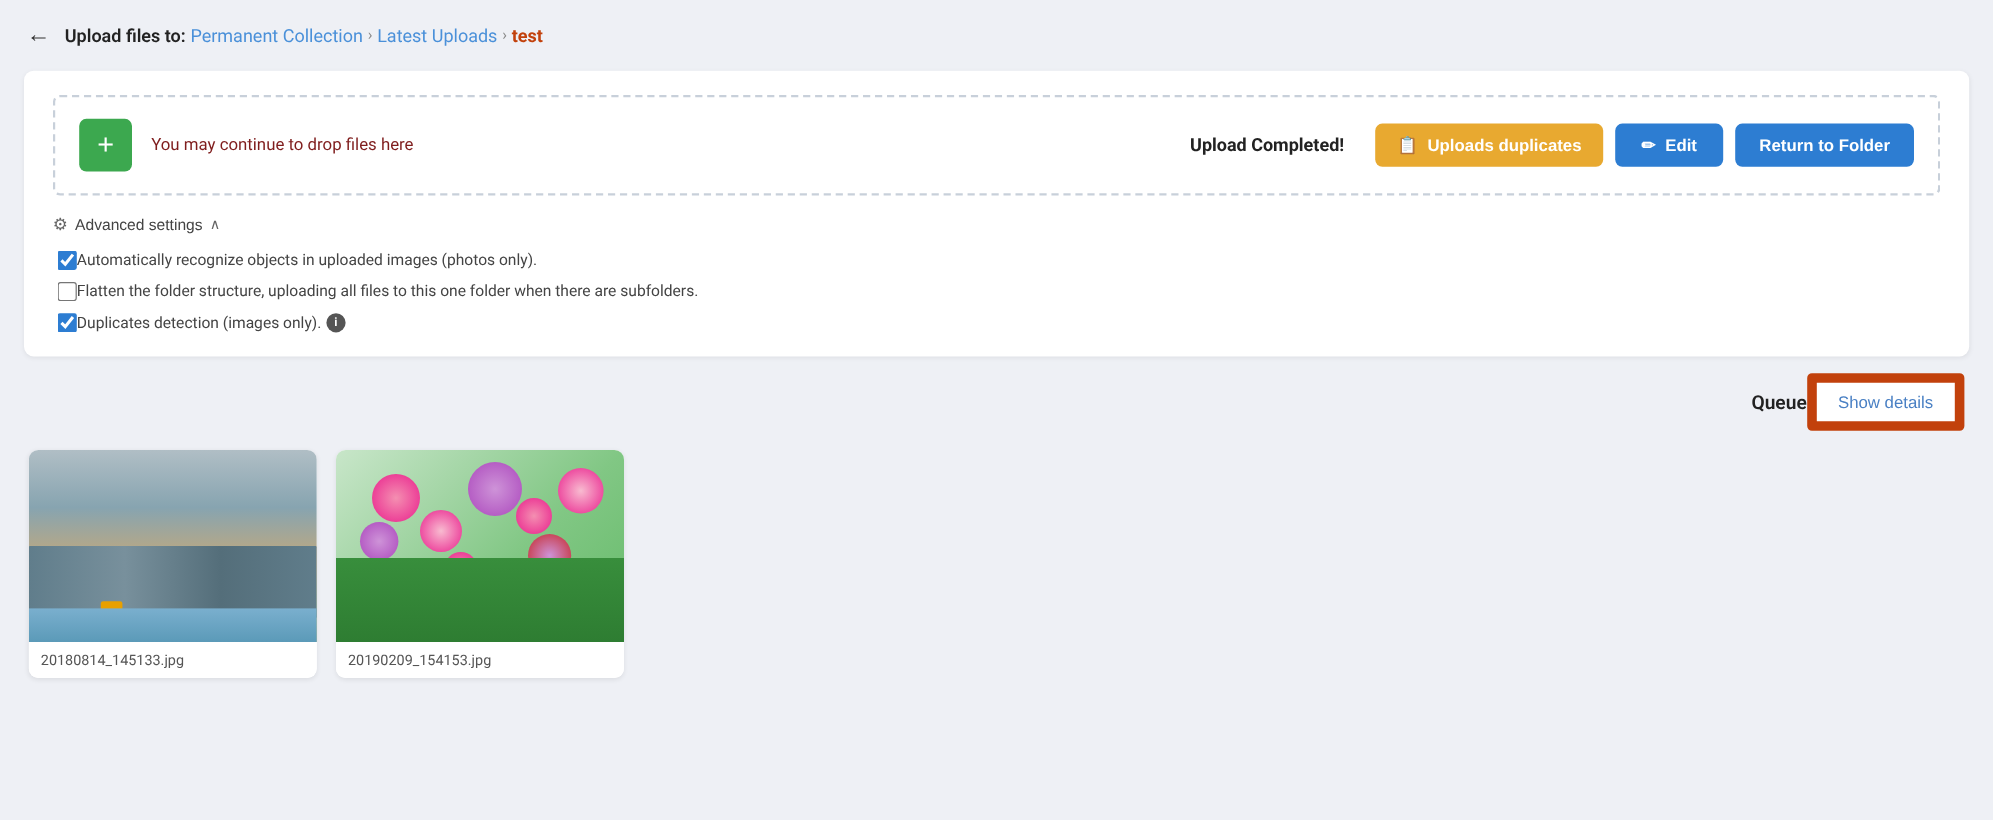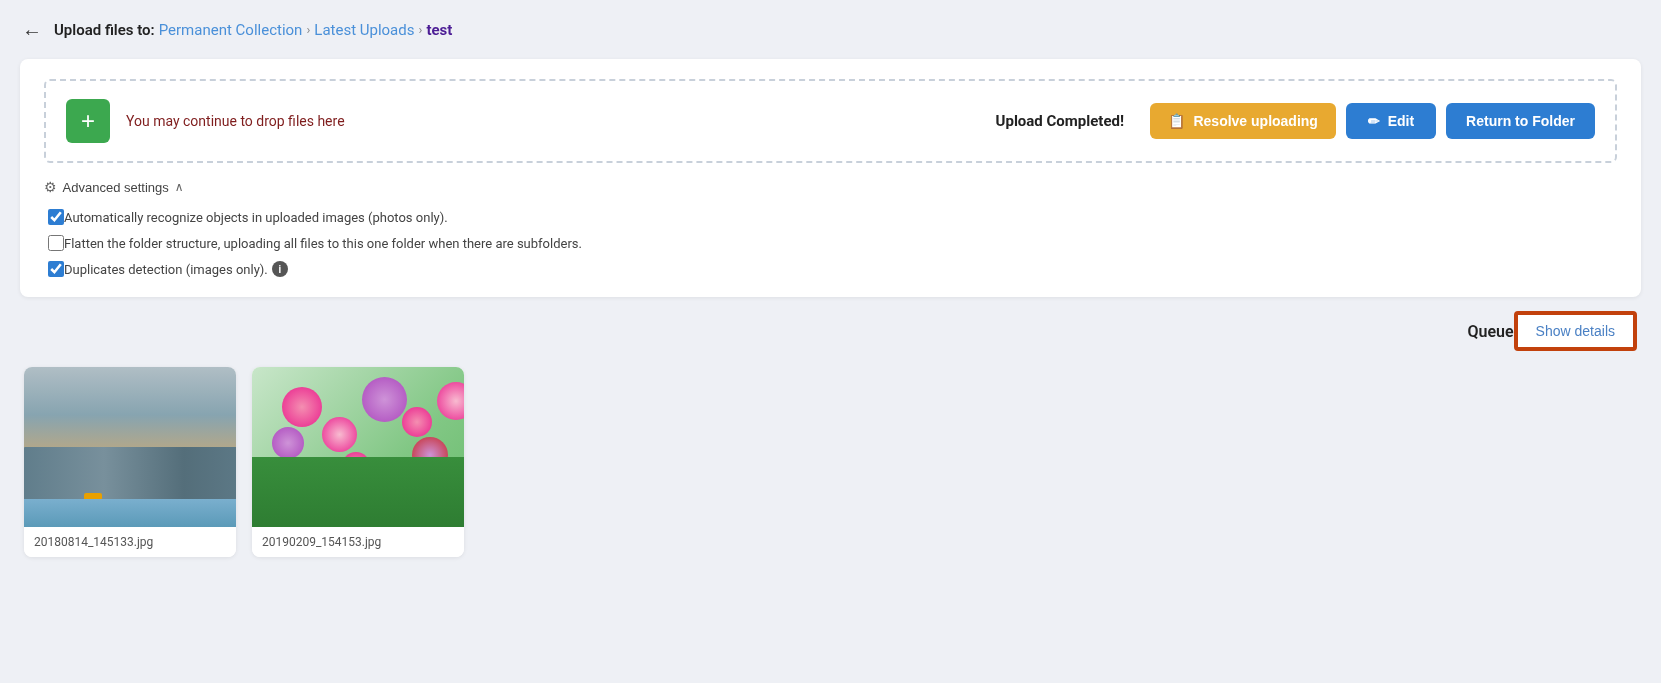--- a/index.html
+++ b/index.html
@@ -53,21 +53,21 @@
       font-size: 13px;
     }
 
     .breadcrumb-item {
       color: #4a90d9;
       cursor: pointer;
     }
 
     .breadcrumb-current {
       font-weight: 700;
-      color: #4c1d95;
+      color: #c2410c;
     }
 
     
     .upload-card {
       background: #fff;
       border-radius: 8px;
       padding: 20px 24px;
       margin-bottom: 14px;
       box-shadow: 0 1px 4px rgba(0,0,0,0.07);
     }
@@ -236,42 +236,42 @@
       margin-bottom: 16px;
     }
 
     .queue-title {
       font-size: 16px;
       font-weight: 600;
       color: #222;
     }
 
     .show-details-btn {
-      border: 4px solid #c2410c;
+      border: 8px solid #c2410c;
       border-radius: 4px;
       padding: 8px 18px;
       background: #fff;
       color: #4a80c4;
       font-size: 14px;
       font-weight: 500;
       cursor: pointer;
     }
 
     
     .thumbnails-row {
       display: flex;
       gap: 16px;
       flex-wrap: wrap;
     }
 
     .thumb-card {
       background: #fff;
       border-radius: 8px;
       overflow: hidden;
-      width: 212px;
+      width: 240px;
       box-shadow: 0 1px 4px rgba(0,0,0,0.08);
     }
 
     
     .thumb-img-city {
       width: 240px;
       height: 160px;
       background: linear-gradient(180deg, #b0bec5 0%, #87a4b0 30%, #c5a97a 60%, #8da87c 80%, #6b8f70 100%);
       position: relative;
       overflow: hidden;
@@ -366,21 +366,21 @@
 
     <div class="drop-zone">
       <button class="add-btn">
         <span class="add-btn-icon">+</span>
       </button>
       <span class="drop-text">You may continue to drop files here</span>
       <span class="upload-status">Upload Completed!</span>
       <div class="action-buttons">
         <button class="btn-resolve">
           <span>📋</span>
-          <span>Resolve uploading</span>
+          <span>Uploads duplicates</span>
         </button>
         <button class="btn-edit">
           <span>✏</span>
           <span>Edit</span>
         </button>
         <button class="btn-return">
           <span>Return to Folder</span>
         </button>
       </div>
     </div>

